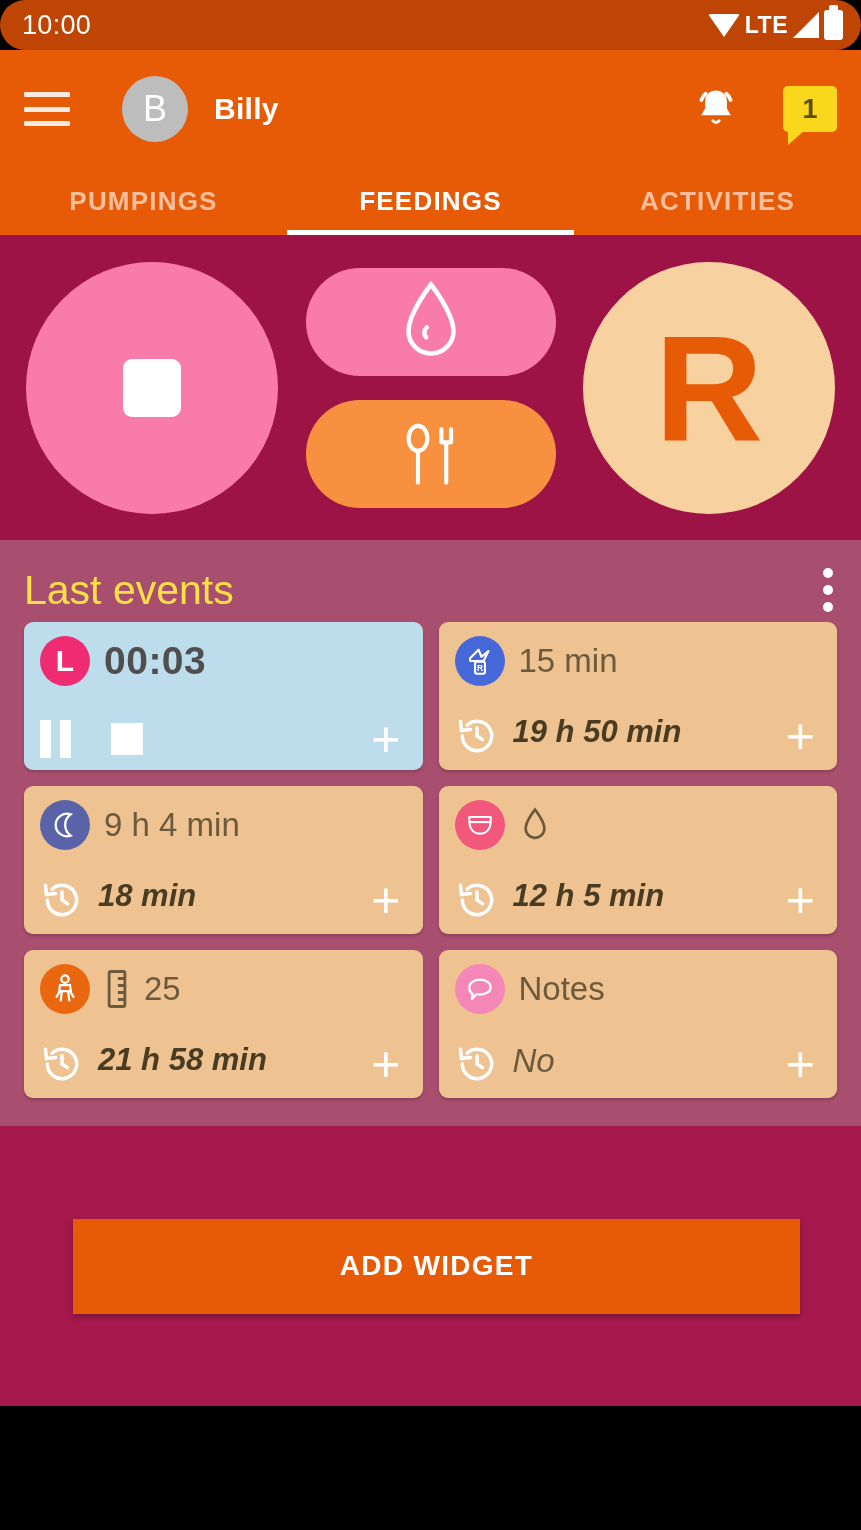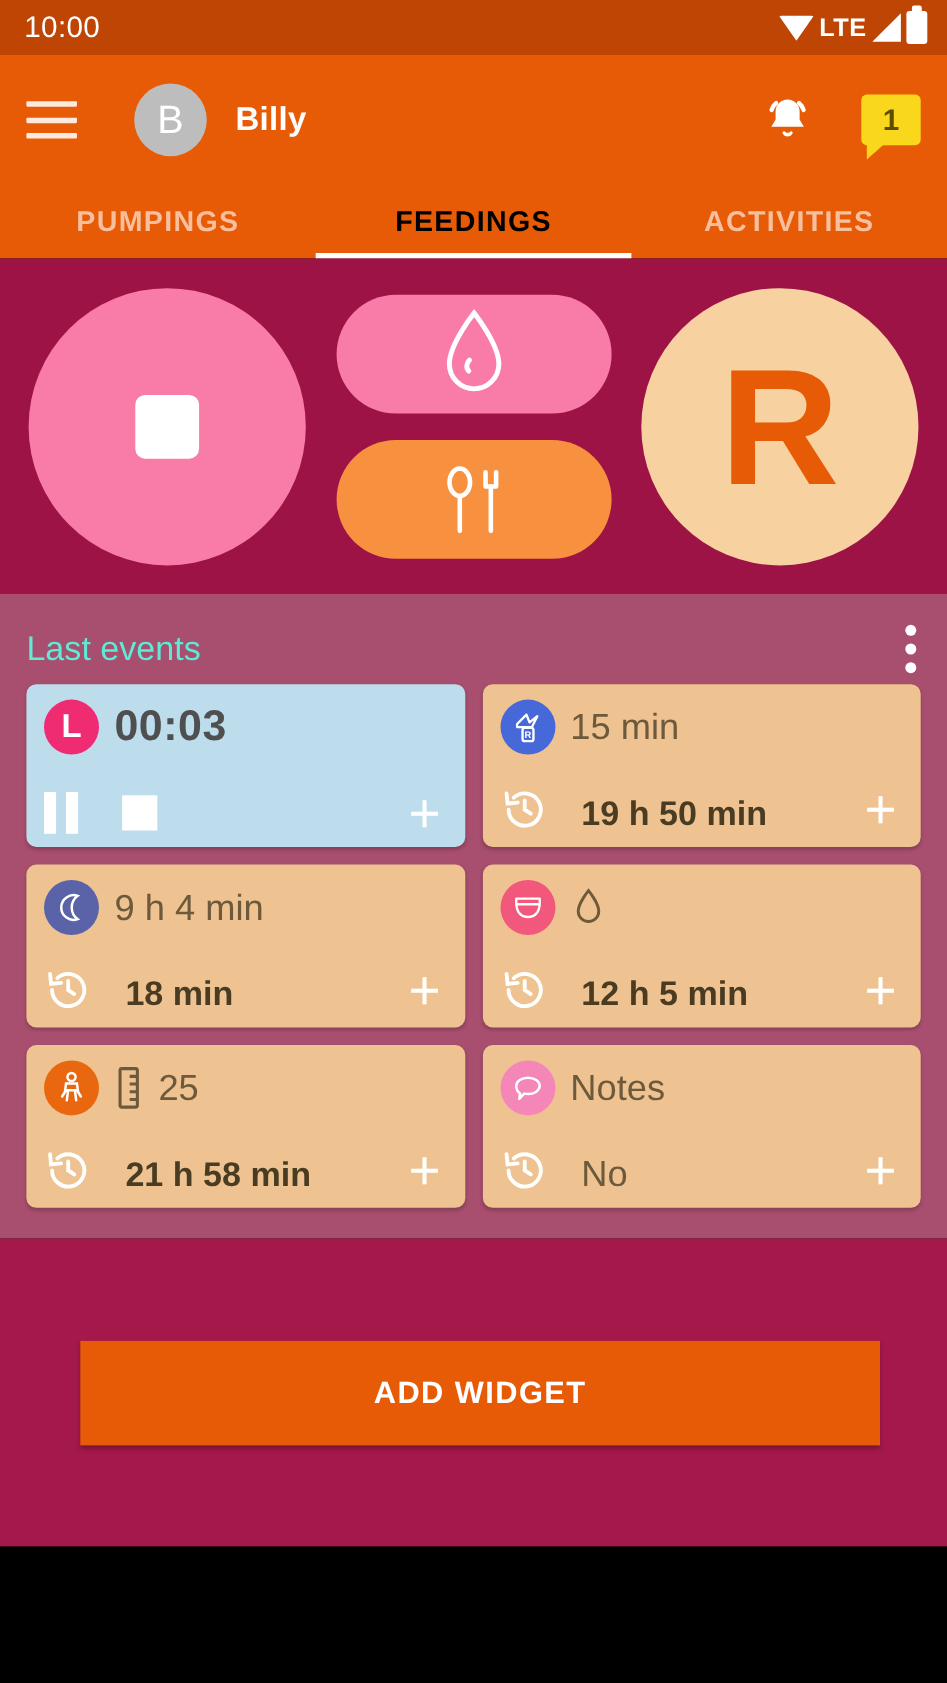--- a/index.html
+++ b/index.html
@@ -8,21 +8,21 @@
     font-family:"Liberation Sans", sans-serif;
     background:#000;
     overflow:hidden;
   }
   #app{ position:relative; width:861px; height:1530px; }
 
   
   .statusbar{
     height:50px; background:#bf4505;
     display:flex; align-items:center; justify-content:space-between;
-    padding:0 18px 0 22px; color:#fff;
+    padding:0 18px 0 22px; color:#fff;border-radius:25px;
   }
   .status-time{ font-size:27px; letter-spacing:.3px; }
   .status-icons{ display:flex; align-items:center; gap:5px;justify-content:space-between; }
   .lte{ font-size:23px; font-weight:bold; letter-spacing:.5px; }
   .wifi-tri{ width:0;height:0;border-left:16px solid transparent;border-right:16px solid transparent;border-top:23px solid #fff;border-radius:3px;}
   .sig-tri{ width:0;height:0;border-left:26px solid transparent;border-bottom:26px solid #fff; }
   .battery{ width:19px;height:30px;background:#fff;border-radius:3px;position:relative;}
   .battery:before{content:"";position:absolute;top:-5px;left:5px;width:9px;height:5px;background:#fff;border-radius:2px 2px 0 0;}
 
   
@@ -47,21 +47,21 @@
     content:"";position:absolute;left:5px;bottom:-13px;
     width:0;height:0;border-left:0 solid transparent;
     border-right:17px solid transparent;border-top:15px solid #f9d71c;
   }
   .tabs{ display:flex; height:67px; }
   .tab{
     flex:1; display:flex; align-items:center; justify-content:center;
     color:#f7bf9d; font-size:26px; font-weight:bold; letter-spacing:1.2px;
     position:relative; cursor:pointer;
   }
-  .tab.active{ color:#000000; }
+  .tab.active{ color:#ffffff; }
   .tab.active:after{
     content:"";position:absolute;bottom:0;left:0;right:0;height:5px;background:#fff;
   }
 
   
   .widgets{
     background:#9e1346; height:305px; position:relative;
     display:flex; align-items:center; justify-content:space-between;
     padding:0 26px;
   }
@@ -76,33 +76,33 @@
   .pill{
     width:250px;height:108px;border-radius:54px;
     display:flex;align-items:center;justify-content:center;cursor:pointer;
   }
   .pill-pink{ background:#f97ca8; }
   .pill-orange{ background:#f7913f; }
 
   
   .events{ background:#a84e6e; padding:18px 24px 28px 24px; }
   .events-head{ display:flex;align-items:center;justify-content:space-between; height:64px; }
-  .events-title{ color:#5eead4; font-size:31px; }
+  .events-title{ color:#fde047; font-size:41px; }
   .kebab{ width:10px; display:flex;flex-direction:column;gap:7px; padding:6px 14px; cursor:pointer;}
   .kebab i{ width:10px;height:10px;border-radius:50%;background:#fff;display:block;}
   .grid{ display:grid; grid-template-columns:1fr 1fr; gap:16px 16px; }
   .card{
     background:#eec391; border-radius:9px; padding:14px 16px 12px 16px;
     min-height:148px; display:flex;flex-direction:column;justify-content:space-between;
     box-shadow:0 2px 3px rgba(0,0,0,.18); cursor:pointer;
   }
   .card.timer{ background:#bddcec; }
   .card-row{ display:flex;align-items:center; gap:14px; }
   .card-row.bottom{ justify-content:space-between; }
-  .row-left{ display:flex;align-items:flex-end;gap:30px; }
+  .row-left{ display:flex;align-items:flex-start;gap:14px;font-style:italic; }
   .badge-ic{
     width:50px;height:50px;border-radius:50%;flex:0 0 50px;
     display:flex;align-items:center;justify-content:center;
     color:#fff;font-size:30px;font-weight:bold;
   }
   .ic-pink{ background:#ef2b72; }
   .ic-blue{ background:#4668d8; }
   .ic-indigo{ background:#5a63a8; }
   .ic-rose{ background:#f2577c; }
   .ic-orange{ background:#e8670f; }

